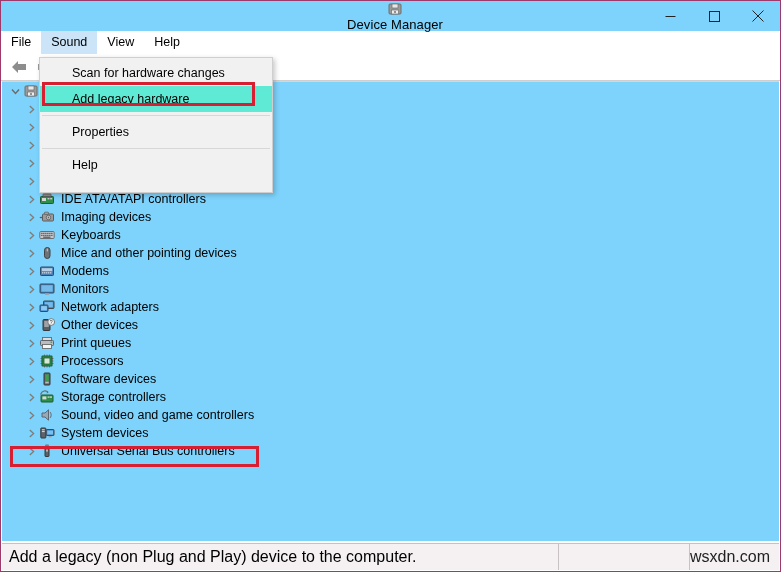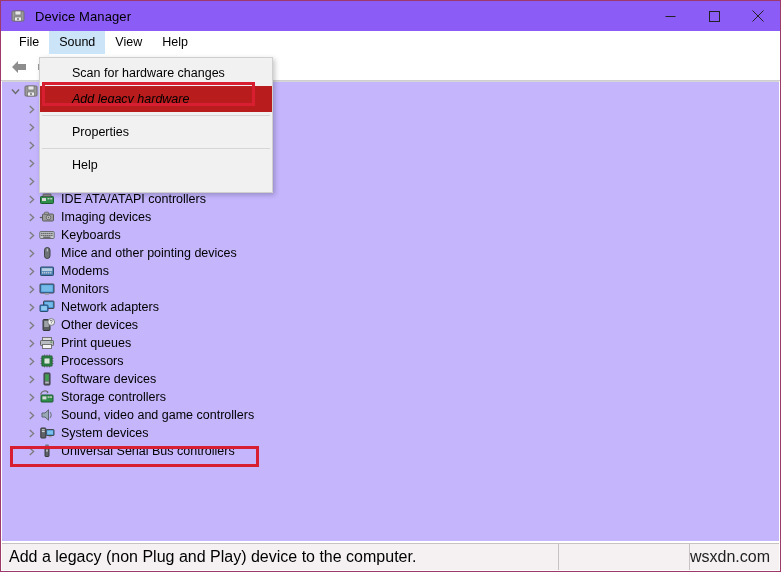--- a/index.html
+++ b/index.html
@@ -19,23 +19,24 @@
     box-sizing: border-box;
     background: #ffffff;
     border: 1px solid #9d3a6b;
     overflow: hidden;
   }
 
   
   .titlebar {
     position: relative;
     height: 30px;
-    background: #8b5cf6;
-    display: flex;
-    align-items: center;
+    background: #7dd3fc;
+    display: flex;
+    align-items: center;
+    flex-direction: column;
   }
   .title-icon {
     margin-left: 9px;
     width: 16px;
     height: 16px;
     position: relative;
     display: block;
   }
   .title-text {
     margin-left: 9px;
@@ -59,21 +60,21 @@
     color: #111;
   }
   .wc-btn svg { display: block; }
 
   
   .menubar {
     height: 23px;
     background: #ffffff;
     display: flex;
     align-items: stretch;
-    padding-left: 8px;
+    padding-left: 0;
     font-size: 12.5px;
     color: #000;
   }
   .menu-item {
     padding: 0 10px;
     display: flex;
     align-items: center;
     line-height: 1;
   }
   .menu-item.active {
@@ -97,21 +98,21 @@
     justify-content: center;
   }
 
   
   .tree-pane {
     position: absolute;
     left: 1px;
     top: 80px;
     right: 1px;
     bottom: 30px;
-    background: #c4b5fd;
+    background: #7dd3fc;
     border-top: 1px solid #d6d6d6;
     overflow: hidden;
   }
   .tree-root {
     display: flex;
     align-items: center;
     height: 18px;
     padding-left: 6px;
   }
   .tree-row {
@@ -183,22 +184,21 @@
   .dd-item {
     height: 26px;
     display: flex;
     align-items: center;
     padding-left: 32px;
     font-size: 12.5px;
     color: #000;
     box-sizing: border-box;
   }
   .dd-item.selected {
-    background: #b91c1c;
-    font-style: italic;
+    background: #5eead4;
   }
   .dd-sep {
     height: 1px;
     background: #d7d7d7;
     margin: 3px 2px 3px 2px;
   }
 
   
   .redbox {
     position: absolute;

